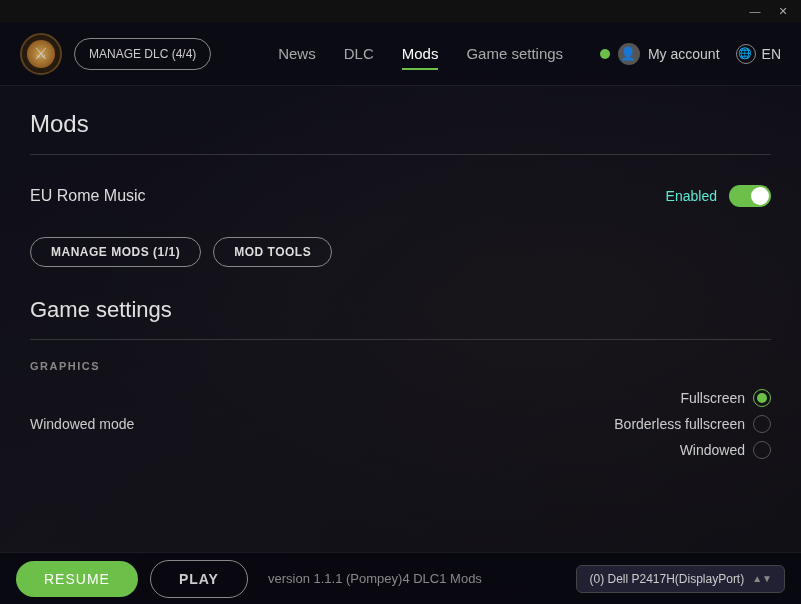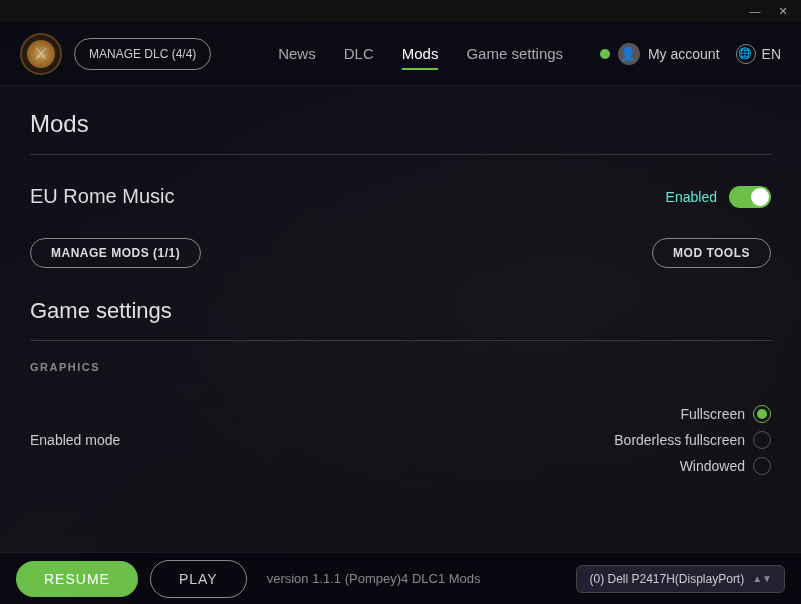--- a/index.html
+++ b/index.html
@@ -224,21 +224,21 @@
 
     
     .mod-item {
       display: flex;
       align-items: center;
       justify-content: space-between;
       padding: 10px 0;
     }
 
     .mod-name {
-      font-size: 20px;
+      font-size: 16px;
       color: #ddd;
     }
 
     .mod-right {
       display: flex;
       align-items: center;
       gap: 12px;
     }
 
     .enabled-label {
@@ -264,21 +264,20 @@
       height: 18px;
       border-radius: 50%;
       background: #fff;
     }
 
     
     .buttons-row {
       display: flex;
       gap: 12px;
       margin-top: 20px;
-      justify-content: space-between;
     }
 
     .outline-btn {
       background: transparent;
       border: 1.5px solid #888;
       border-radius: 20px;
       color: #ddd;
       padding: 7px 20px;
       font-size: 12px;
       font-weight: 600;
@@ -292,21 +291,21 @@
       font-weight: 400;
       color: #e0e0e0;
       margin: 30px 0 16px 0;
     }
 
     .settings-group-label {
       font-size: 11px;
       letter-spacing: 1.5px;
       color: #888;
       text-transform: uppercase;
-      margin-bottom: 26px;
+      margin-bottom: 11px;
       font-weight: 600;
     }
 
     
     .setting-row {
       display: flex;
       align-items: center;
       justify-content: space-between;
       padding: 6px 0;
     }
@@ -385,21 +384,21 @@
       cursor: pointer;
       letter-spacing: 1px;
     }
 
     .play-btn {
       background: transparent;
       border: 1.5px solid #888;
       border-radius: 24px;
       color: #ccc;
       font-size: 14px;
-      font-weight: 400;
+      font-weight: 700;
       padding: 10px 28px;
       cursor: pointer;
       letter-spacing: 1px;
     }
 
     .version-info {
       display: flex;
       align-items: center;
       flex: 1;
       font-size: 13px;
@@ -488,21 +487,21 @@
       <button class="outline-btn">MANAGE MODS (1/1)</button>
       <button class="outline-btn">MOD TOOLS</button>
     </div>
 
     <div class="game-settings-title">Game settings</div>
     <div class="divider"></div>
 
     <div class="settings-group-label">GRAPHICS</div>
 
     <div class="setting-row">
-      <span class="setting-label">Enabled mode</span>
+      <span class="setting-label">Windowed mode</span>
       <div class="radio-options">
 
         <div class="radio-option">
           <span class="radio-label">Fullscreen</span>
           <div class="radio-circle selected">
             <div class="radio-dot"></div>
           </div>
         </div>
 
         <div class="radio-option">

